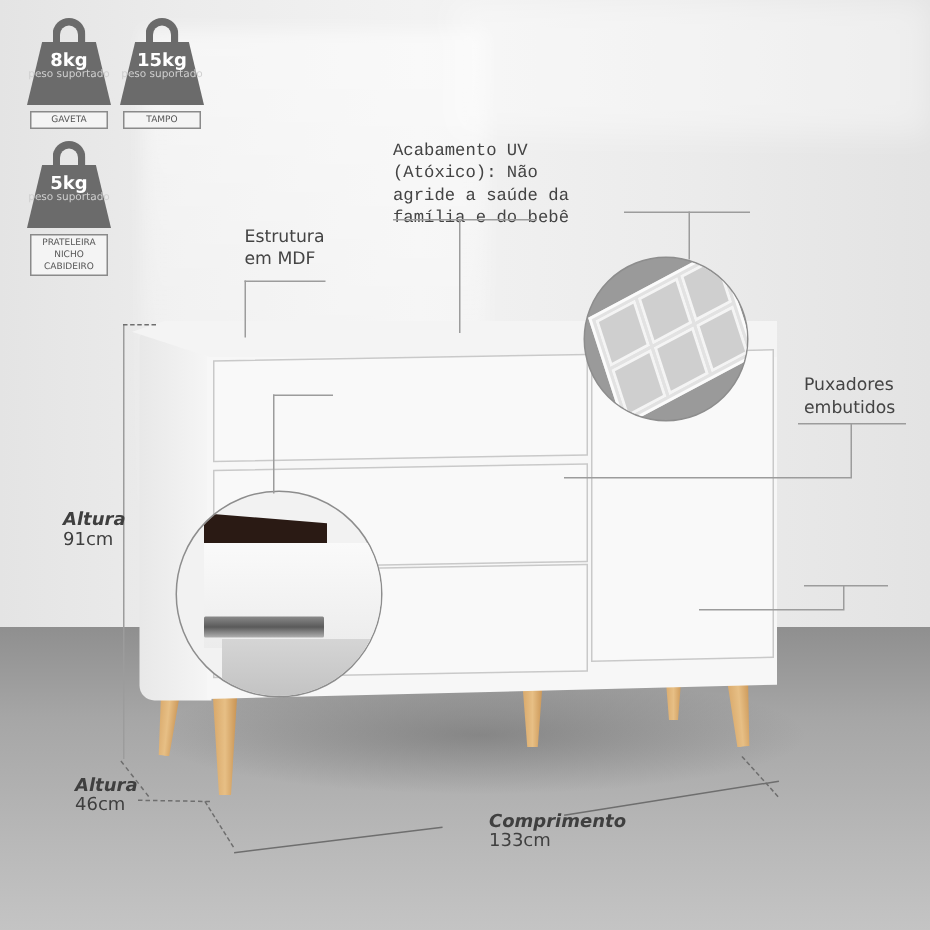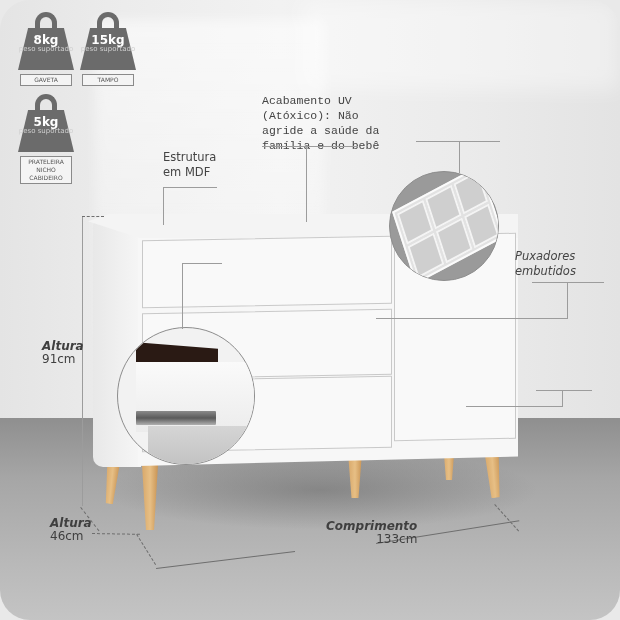--- a/index.html
+++ b/index.html
@@ -3,21 +3,21 @@
   <meta charset="utf-8">
   <style>
     * { box-sizing: border-box; margin: 0; padding: 0; }
     html, body { width: 620px; height: 620px; overflow: hidden; }
     body {
       position: relative;
       font-family: "DejaVu Sans", "Liberation Sans", sans-serif;
       color: #3d3d3d;
       background: #e9e9e9;
     }
-    .scene { position: absolute; inset: 0; overflow: hidden; border-radius: 30px; }
+    .scene { position: absolute; inset: 0; overflow: hidden; }
     .wall {
       position: absolute; left: 0; top: 0; width: 620px; height: 420px;
       background: linear-gradient(90deg, #e4e4e4 0%, #ececec 20%, #f2f2f2 45%, #ebebeb 75%, #e3e3e3 100%);
     }
     .wall-light {
       position: absolute; left: 95px; top: 20px; width: 230px; height: 320px;
       background: linear-gradient(180deg, rgba(255,255,255,0.55), rgba(255,255,255,0.15));
       filter: blur(6px);
     }
     .wall-light2 {
@@ -232,21 +232,21 @@
   <div class="line" style="left:459px;top:141px;width:1px;height:32px;"></div>
 
   <div class="callout" style="left:163px;top:150px;">Estrutura
 em MDF</div>
   <div class="line" style="left:163px;top:187px;width:54px;height:1px;"></div>
   <div class="line" style="left:163px;top:187px;width:1px;height:38px;"></div>
 
   <div class="line" style="left:182px;top:263px;width:40px;height:1px;"></div>
   <div class="line" style="left:182px;top:263px;width:1px;height:66px;"></div>
 
-  <div class="callout" style="left:515px;top:249px;font-style:italic;">Puxadores
+  <div class="callout" style="left:536px;top:249px;">Puxadores
 embutidos</div>
   <div class="line" style="left:532px;top:282px;width:72px;height:1px;"></div>
   <div class="line" style="left:567px;top:282px;width:1px;height:36px;"></div>
   <div class="line" style="left:376px;top:318px;width:192px;height:1px;"></div>
 
   <div class="line" style="left:536px;top:390px;width:56px;height:1px;"></div>
   <div class="line" style="left:562px;top:390px;width:1px;height:16px;"></div>
   <div class="line" style="left:466px;top:406px;width:97px;height:1px;"></div>
 
   <div class="line" style="left:82px;top:216px;width:1px;height:290px;"></div>
@@ -260,17 +260,17 @@
   <div class="dashed" style="left:92px;top:533px;width:48px;transform:rotate(1deg);"></div>
   <div class="dim-label" style="left:50px;top:517px;">
     <span class="dim-name">Altura</span>
     <span>46cm</span>
   </div>
 
   <div class="dashed" style="left:137px;top:534px;width:36px;transform:rotate(58deg);"></div>
   <div class="dashed" style="left:156px;top:568px;width:140px;transform:rotate(-7deg);border-top-style:solid;"></div>
   <div class="dashed" style="left:376px;top:543px;width:145px;transform:rotate(-9deg);border-top-style:solid;"></div>
   <div class="dashed" style="left:495px;top:504px;width:36px;transform:rotate(48deg);"></div>
-  <div class="dim-label" style="left:326px;top:520px;text-align:right;">
+  <div class="dim-label" style="left:326px;top:541px;">
     <span class="dim-name">Comprimento</span>
     <span>133cm</span>
   </div>
 </div>
 
 </body></html>

